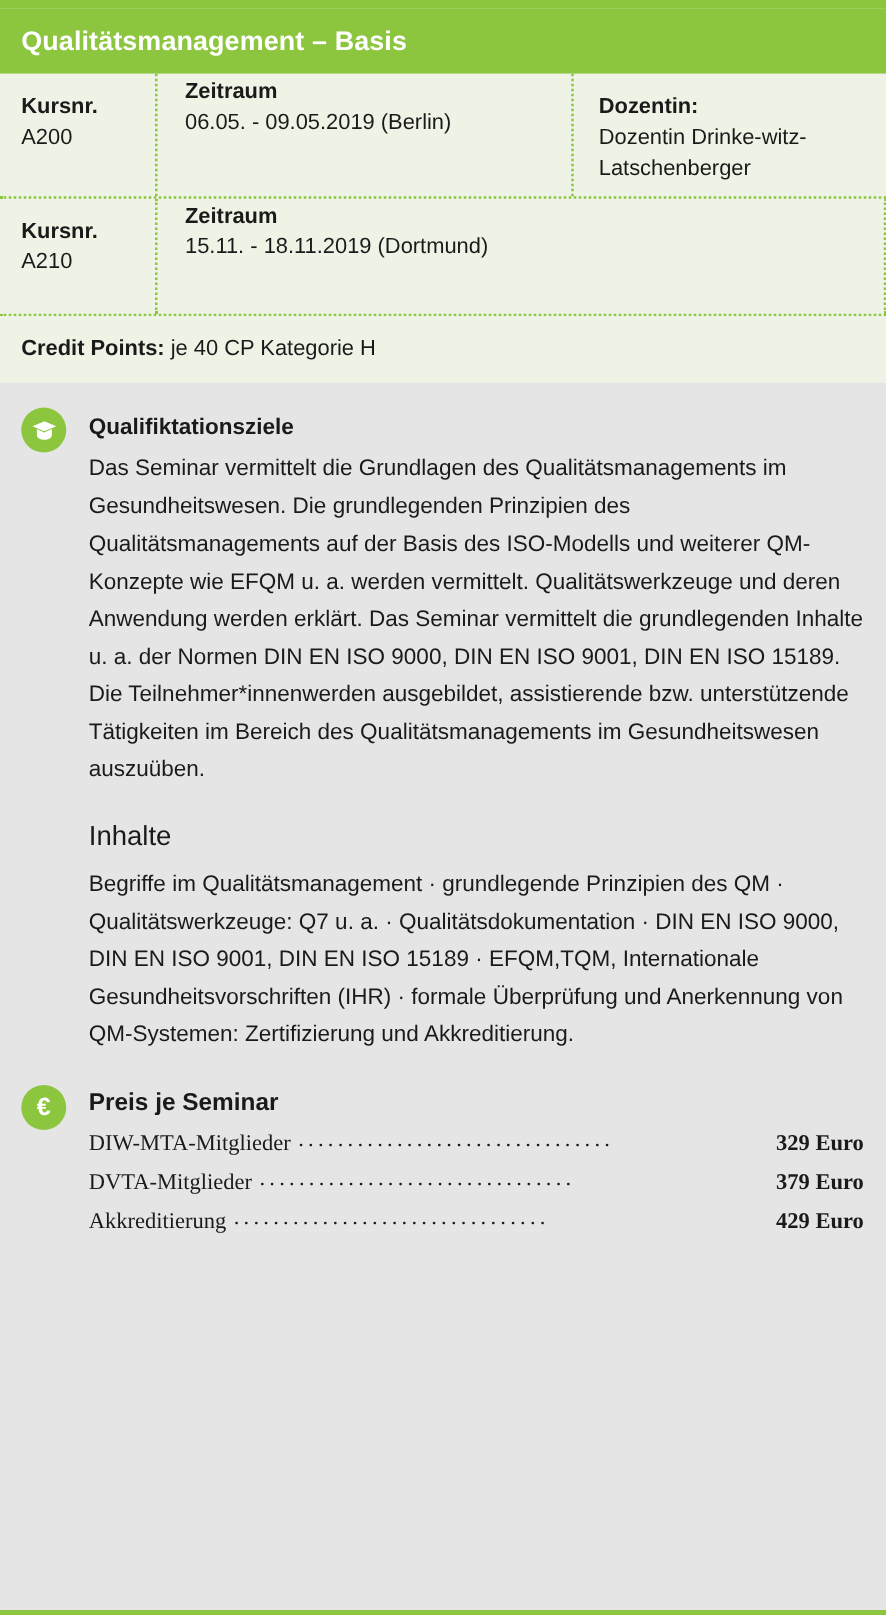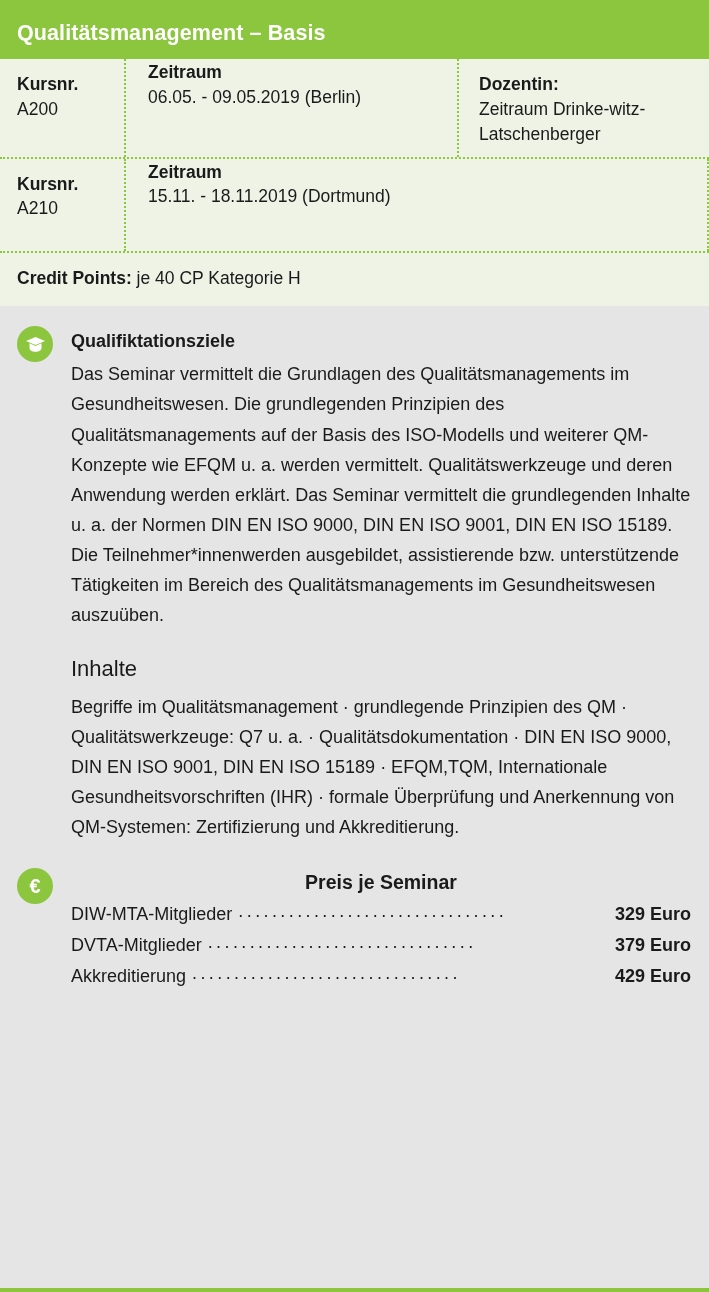--- a/index.html
+++ b/index.html
@@ -123,21 +123,20 @@
 
   .sec-heading {
     font-size: 18px;
     font-weight: bold;
     margin: 4px 0 6px 0;
     line-height: 1.3;
   }
   .sec-heading.price {
     font-size: 19.5px;
     margin: 2px 0 4px 0;
-    text-align: center;
   }
   .sec-para {
     font-size: 18px;
     line-height: 1.67;
     margin: 0;
     color: #1a1a1a;
   }
   .sub-heading {
     font-size: 22px;
     font-weight: normal;
@@ -145,20 +144,21 @@
   }
 
   
   .price-list { margin-top: 2px; }
   .price-row {
     display: flex;
     align-items: flex-start;
     font-size: 18px;
     line-height: 1.72;
     white-space: nowrap;
+    font-family: Liberation Serif, serif;
   }
   .price-label { flex: 0 0 auto; }
   .price-dots {
     flex: 1 1 auto;
     overflow: hidden;
     margin: 0 2px 0 6px;
     position: relative;
     top: -3px;
     letter-spacing: 3.4px;
     color: #1a1a1a;
@@ -184,21 +184,21 @@
       <div class="col-nr">
         <div class="cell-label">Kursnr.</div>
         <div class="cell-value">A200</div>
       </div>
       <div class="col-time">
         <div class="cell-label">Zeitraum</div>
         <div class="cell-value">06.05. - 09.05.2019 (Berlin)</div>
       </div>
       <div class="col-doz">
         <div class="cell-label">Dozentin:</div>
-        <div class="cell-value">Zeitraum Drinke-witz-Latschenberger</div>
+        <div class="cell-value">Dozentin Drinke-witz-Latschenberger</div>
       </div>
     </div>
 
     <div class="course-row">
       <div class="col-nr">
         <div class="cell-label">Kursnr.</div>
         <div class="cell-value">A210</div>
       </div>
       <div class="col-time">
         <div class="cell-label">Zeitraum</div>

